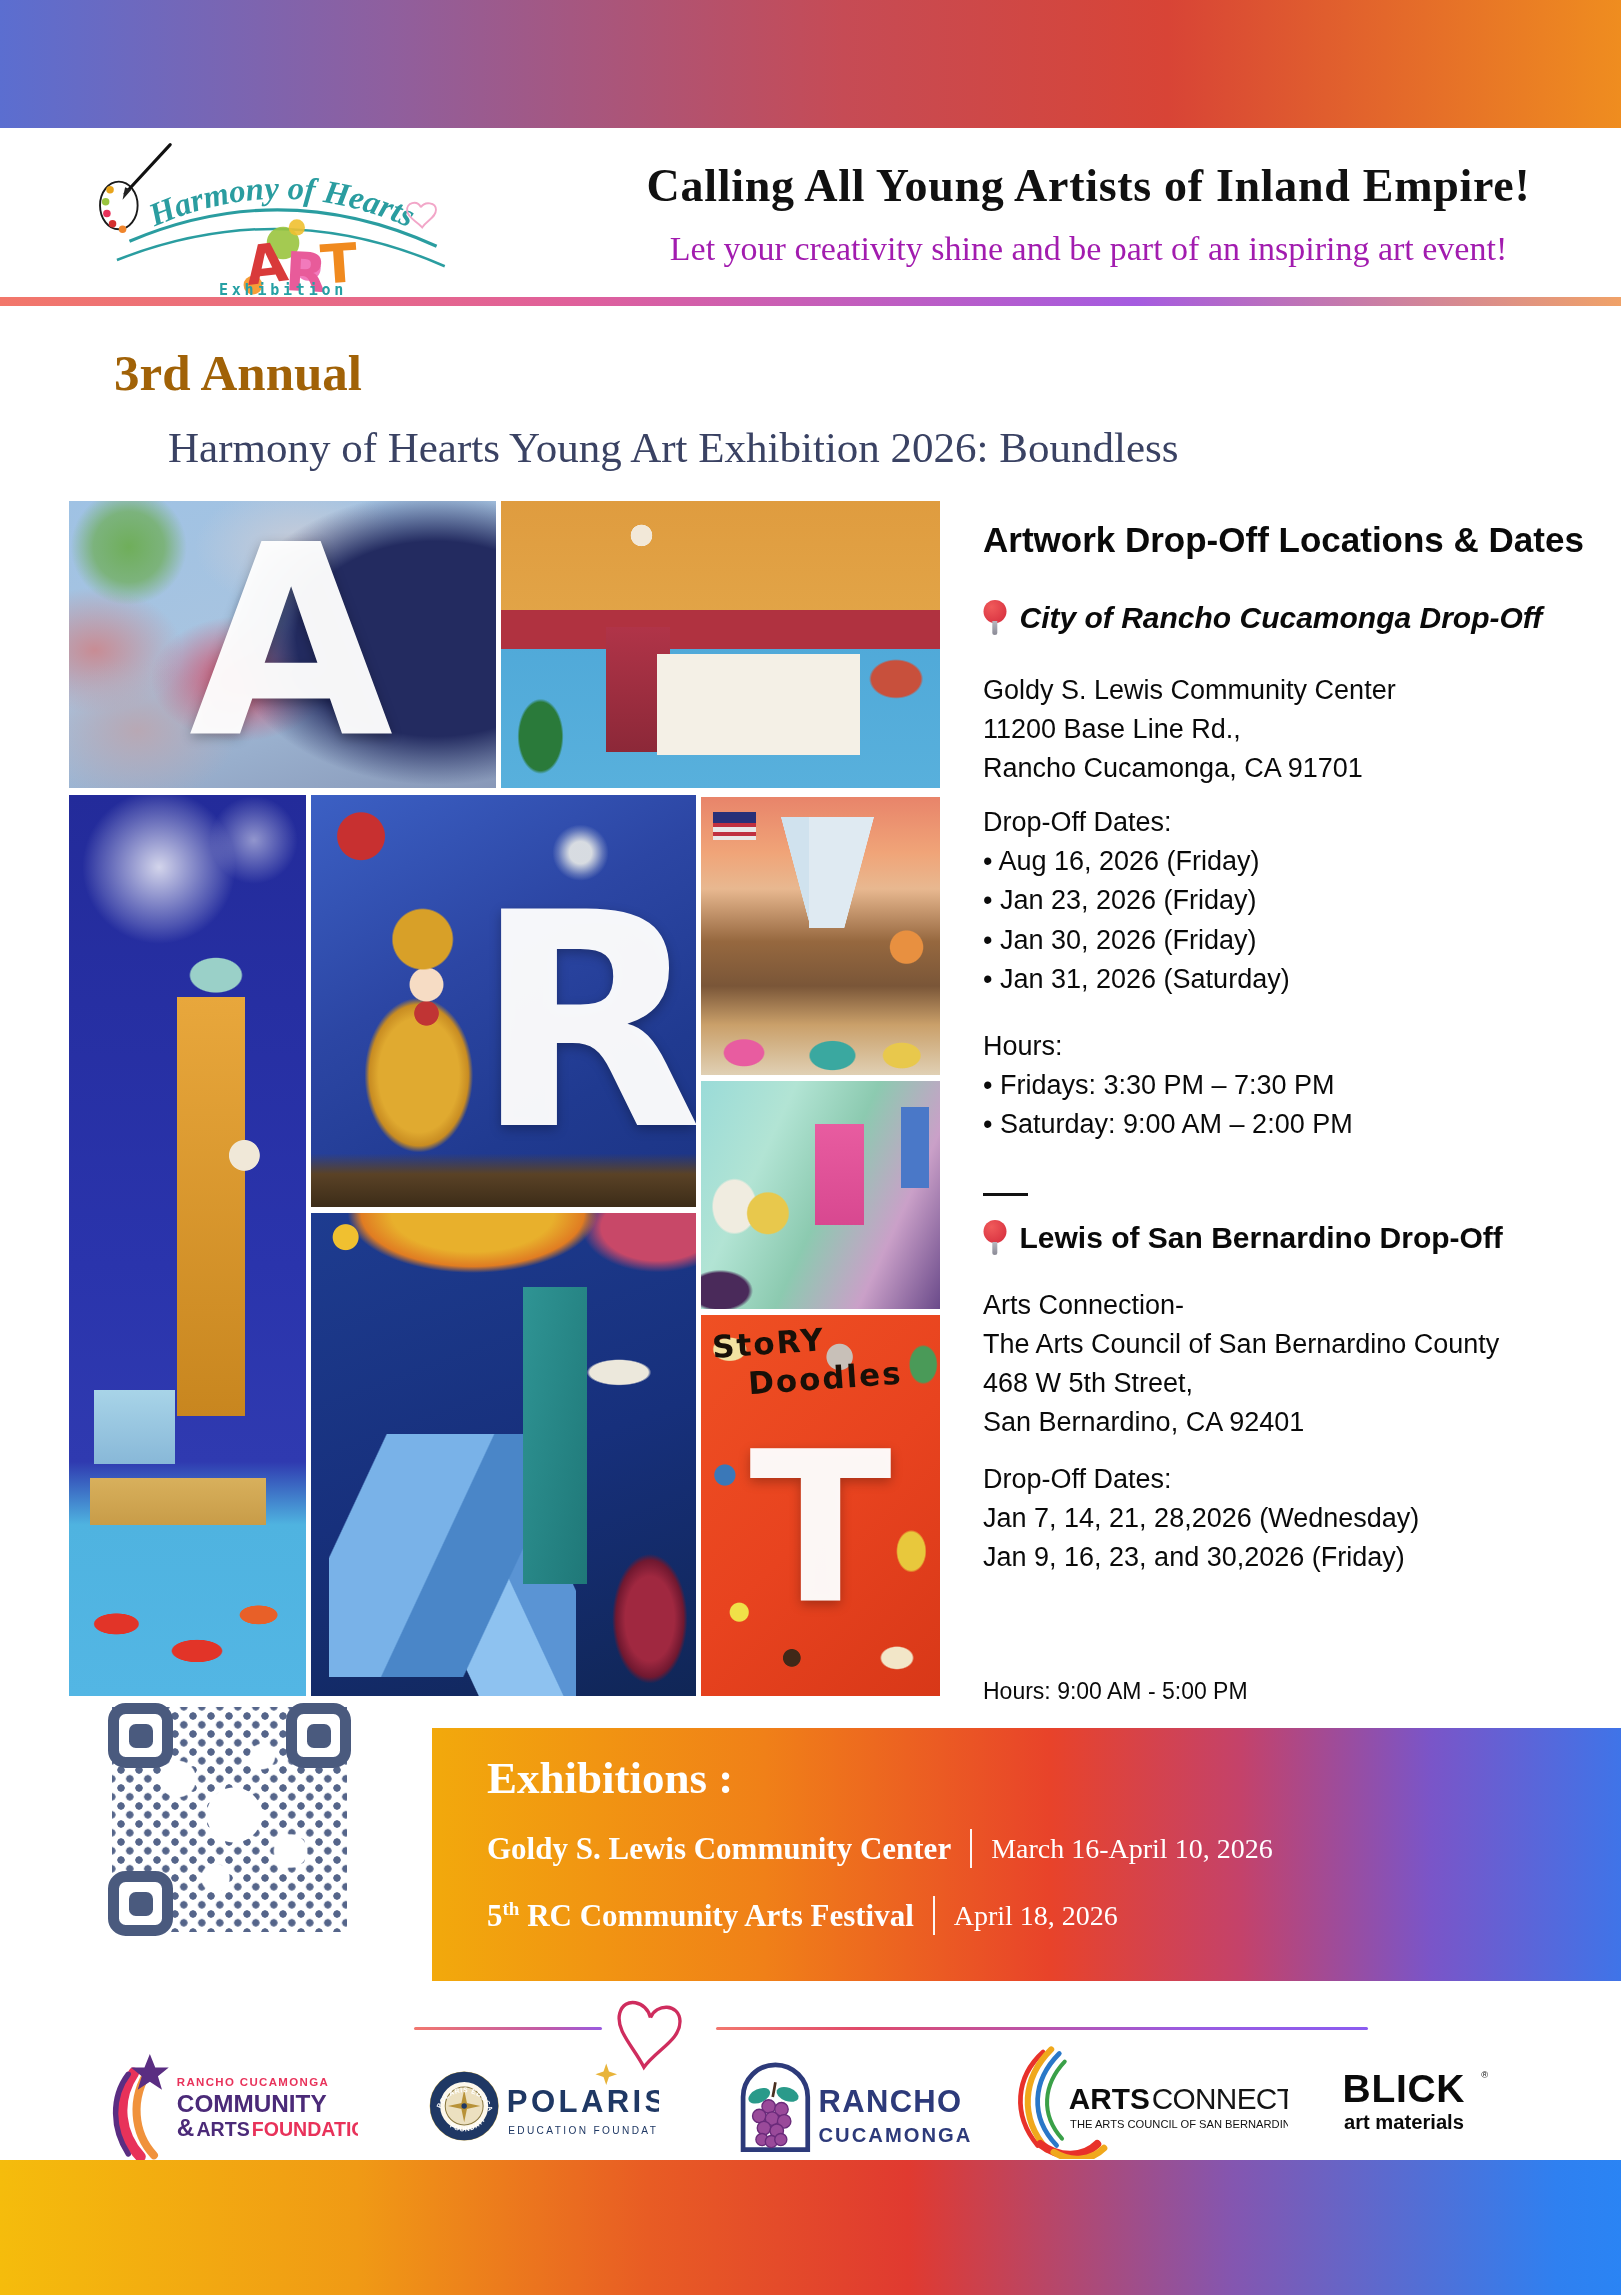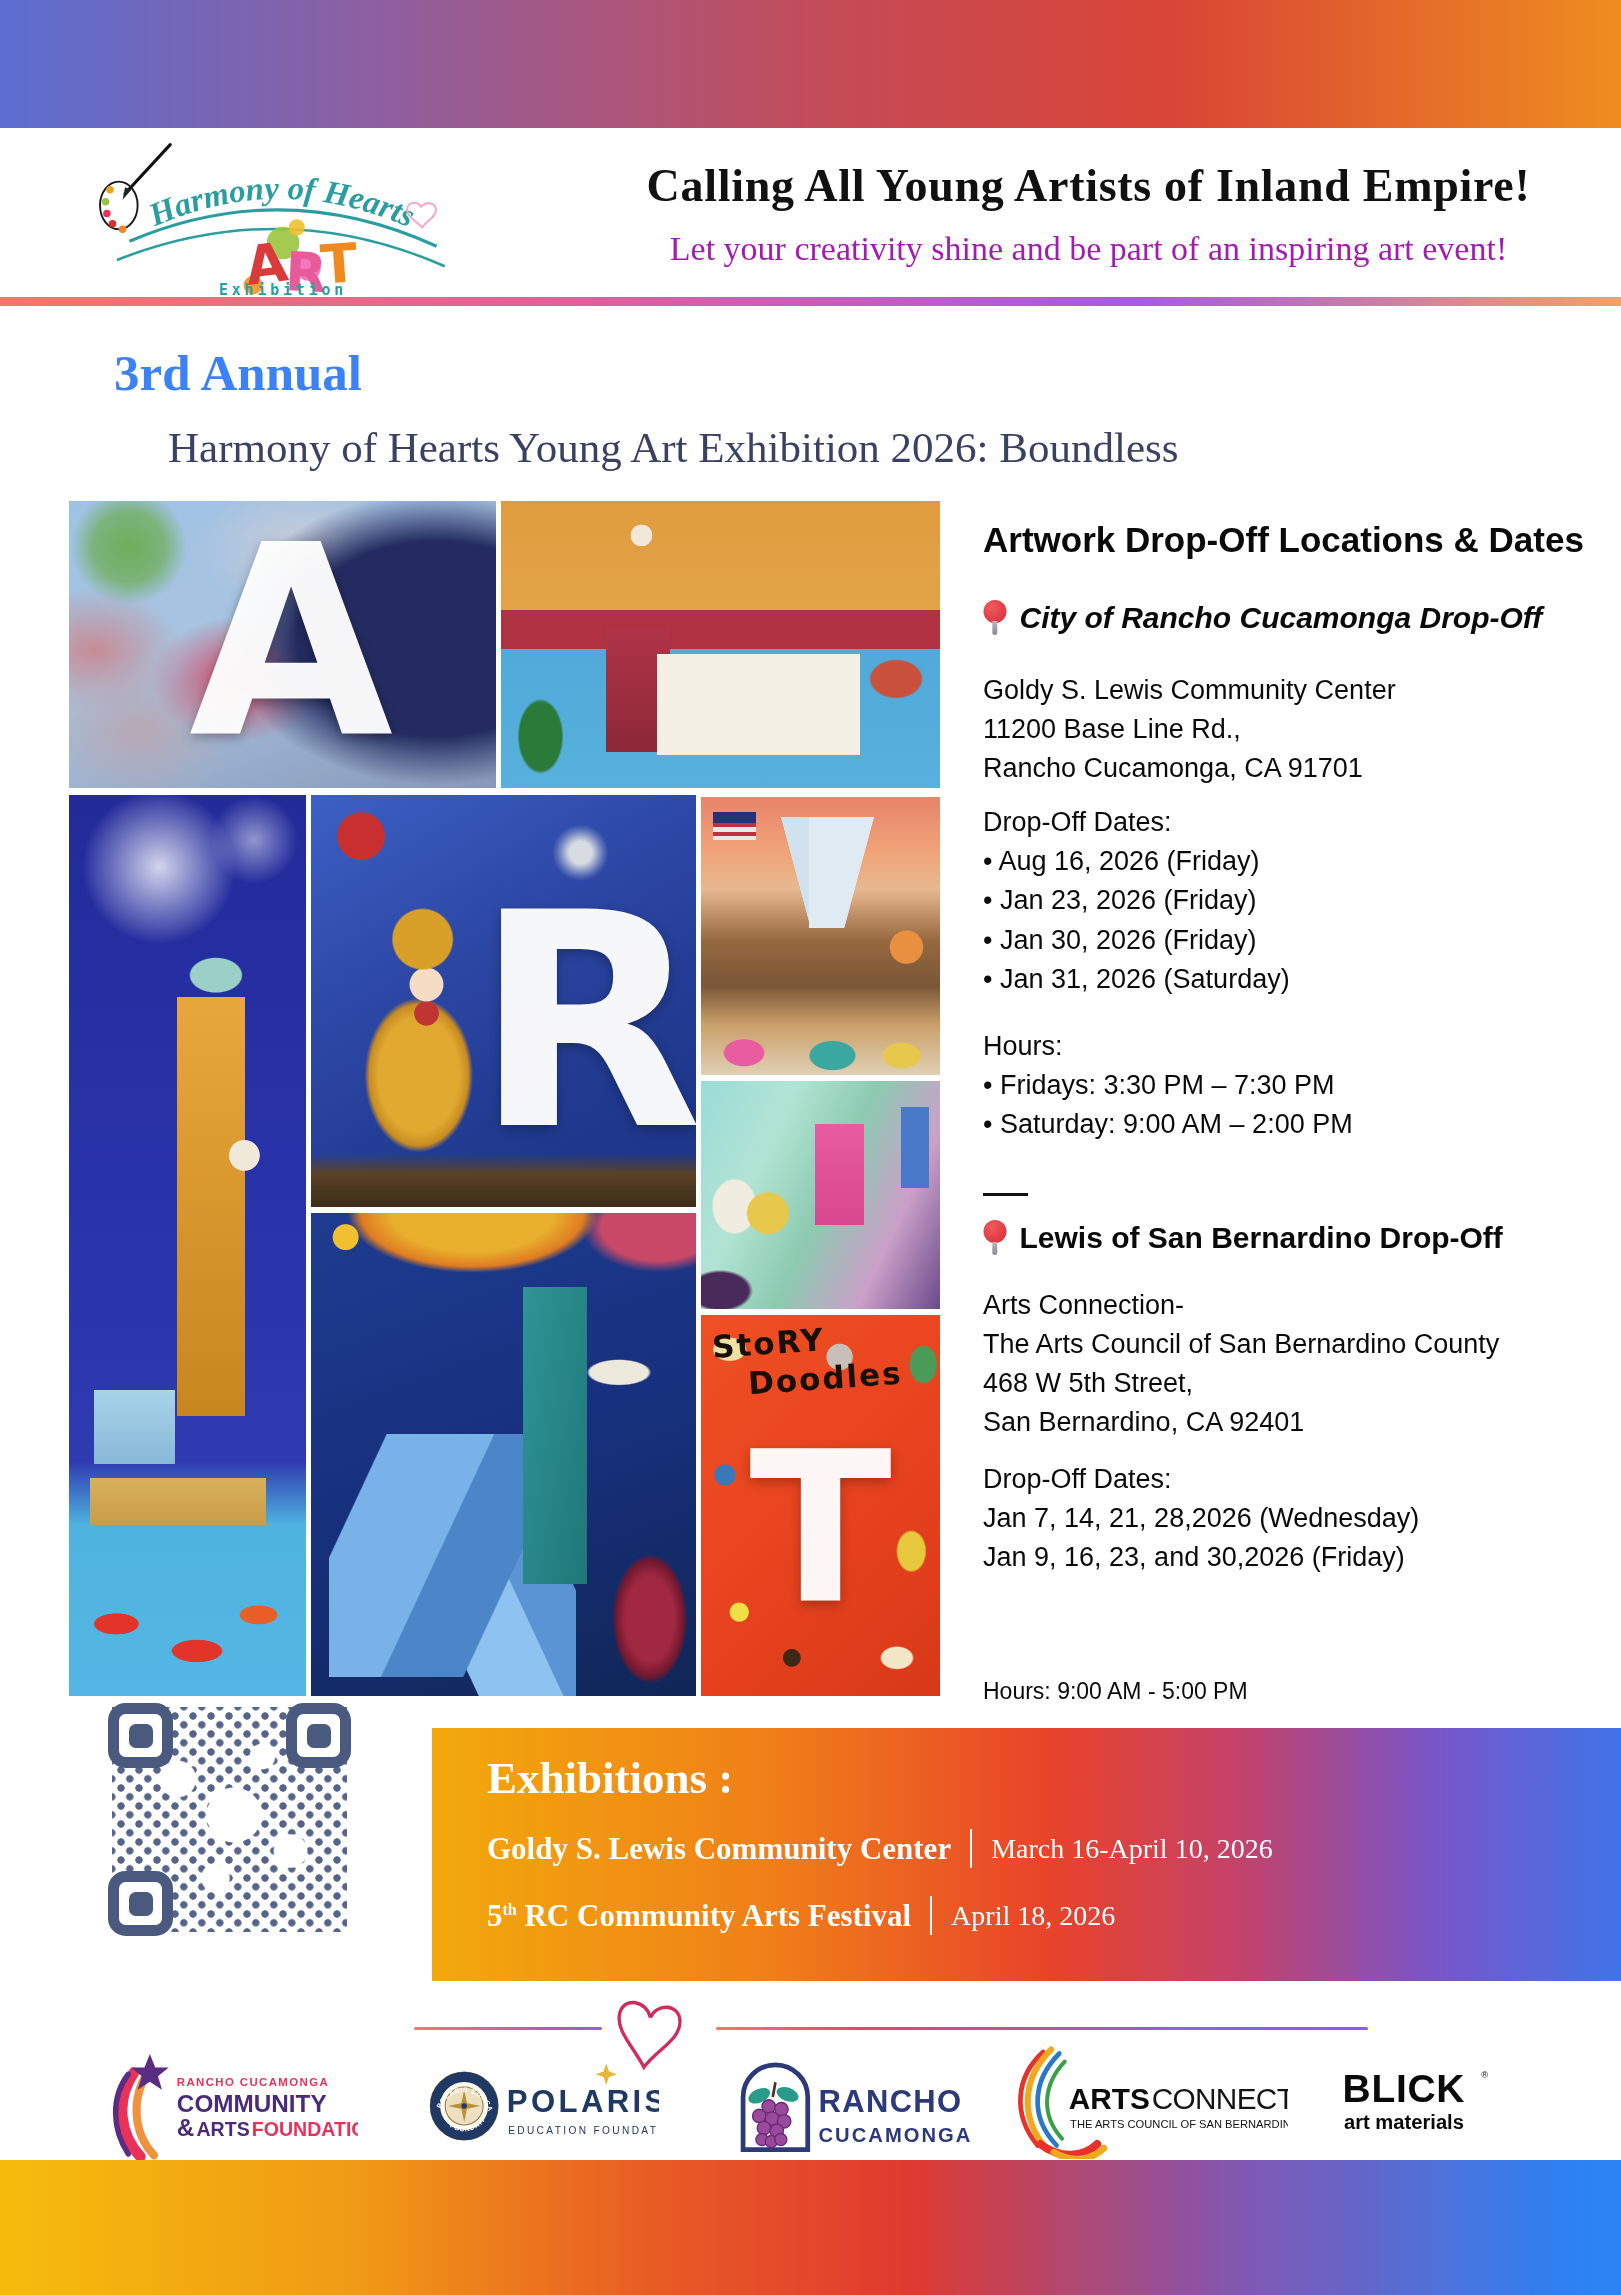--- a/index.html
+++ b/index.html
@@ -12,21 +12,21 @@
   .header-line{position:absolute;left:0;top:297px;width:1622px;height:8.8px;
     background:linear-gradient(90deg,#f2776a 0%,#e0609a 35%,#a55be0 70%,#f0a268 100%);}
 
   
   .banner{position:absolute;left:595px;top:161px;width:987px;text-align:center;color:#111;}
   .banner-title{font:700 46px/1.1 "Liberation Serif",serif;letter-spacing:0.7px;}
   .banner-sub{font:400 34px/1.2 "Liberation Serif",serif;margin-top:17.6px;color:#a21caf;}
   .logo-svg{position:absolute;left:95px;top:134px;width:351px;height:168px;}
 
   
-  .title1{position:absolute;left:114px;top:348px;font:700 51px/1 "Liberation Serif",serif;color:#3b82f6;}
+  .title1{position:absolute;left:114px;top:348px;font:700 51px/1 "Liberation Serif",serif;color:#a16207;}
   .title2{position:absolute;left:168px;top:424px;font:400 43px/1.1 "Liberation Serif",serif;color:#3a4263;}
 
   
   .tile{position:absolute;overflow:hidden;}
   .big-letter{position:absolute;transform:translate(-50%,-50%);color:rgba(255,255,255,.96);
     font-family:"DejaVu Sans",sans-serif;font-weight:700;text-shadow:0 4px 12px rgba(0,0,0,.28);}
   #tileA{left:69px;top:501px;width:427px;height:287px;background:
     radial-gradient(circle 88px at 14% 16%,#6fae5a 0%,rgba(111,174,90,.75) 40%,transparent 66%),
     radial-gradient(ellipse 291px 203px at 86% 48%,#232b60 0%,#232b60 48%,transparent 72%),
     radial-gradient(ellipse 169px 101px at 54% 16%,#c8ccd8 0%,transparent 62%),
@@ -140,21 +140,21 @@
   .qr-cap{position:absolute;left:64px;top:1950px;width:311px;text-align:center;
     font:700 23px/1.32 "Liberation Serif",serif;color:#161626;}
 
   
   .exbox{position:absolute;left:432px;top:1728px;width:1189px;height:253px;box-sizing:border-box;
     padding:28px 34px 0 55px;color:#fff;
     background:linear-gradient(90deg,#f2a90c 0%,#f08018 28%,#e8432a 52%,#c4426a 68%,#7a55c8 84%,#3f74e8 100%);}
   .ex-head{font:700 45px/1 "Liberation Serif",serif;margin:0;}
   .ex-item{display:flex;align-items:center;margin-top:28px;}
   .ex-venue{font:700 31px/1 "Liberation Serif",serif;}
-  .ex-venue sup{font-size:16px;}
+  .ex-venue sup{font-size:19px;}
   .ex-bar{width:2px;height:39px;background:rgba(255,255,255,.95);margin:0 19px;}
   .ex-date{font:400 28px/1 "Liberation Serif",serif;}
 
   
   .fdiv{position:absolute;top:2027px;height:3.4px;border-radius:2px;}
   .fdiv-l{left:414px;width:188px;background:linear-gradient(90deg,#f2776e,#c05aa8 70%,#9a5be0 100%);}
   .fdiv-r{left:716px;width:652px;background:linear-gradient(90deg,#f2776e 0%,#e04a6a 22%,#9a5be0 72%,#8b5cf0 100%);}
   .heart-svg{position:absolute;left:608px;top:1992px;width:81px;height:89px;}
   .sp{position:absolute;}
   .band-bottom{position:absolute;left:0;top:2160px;width:1622px;height:135px;

